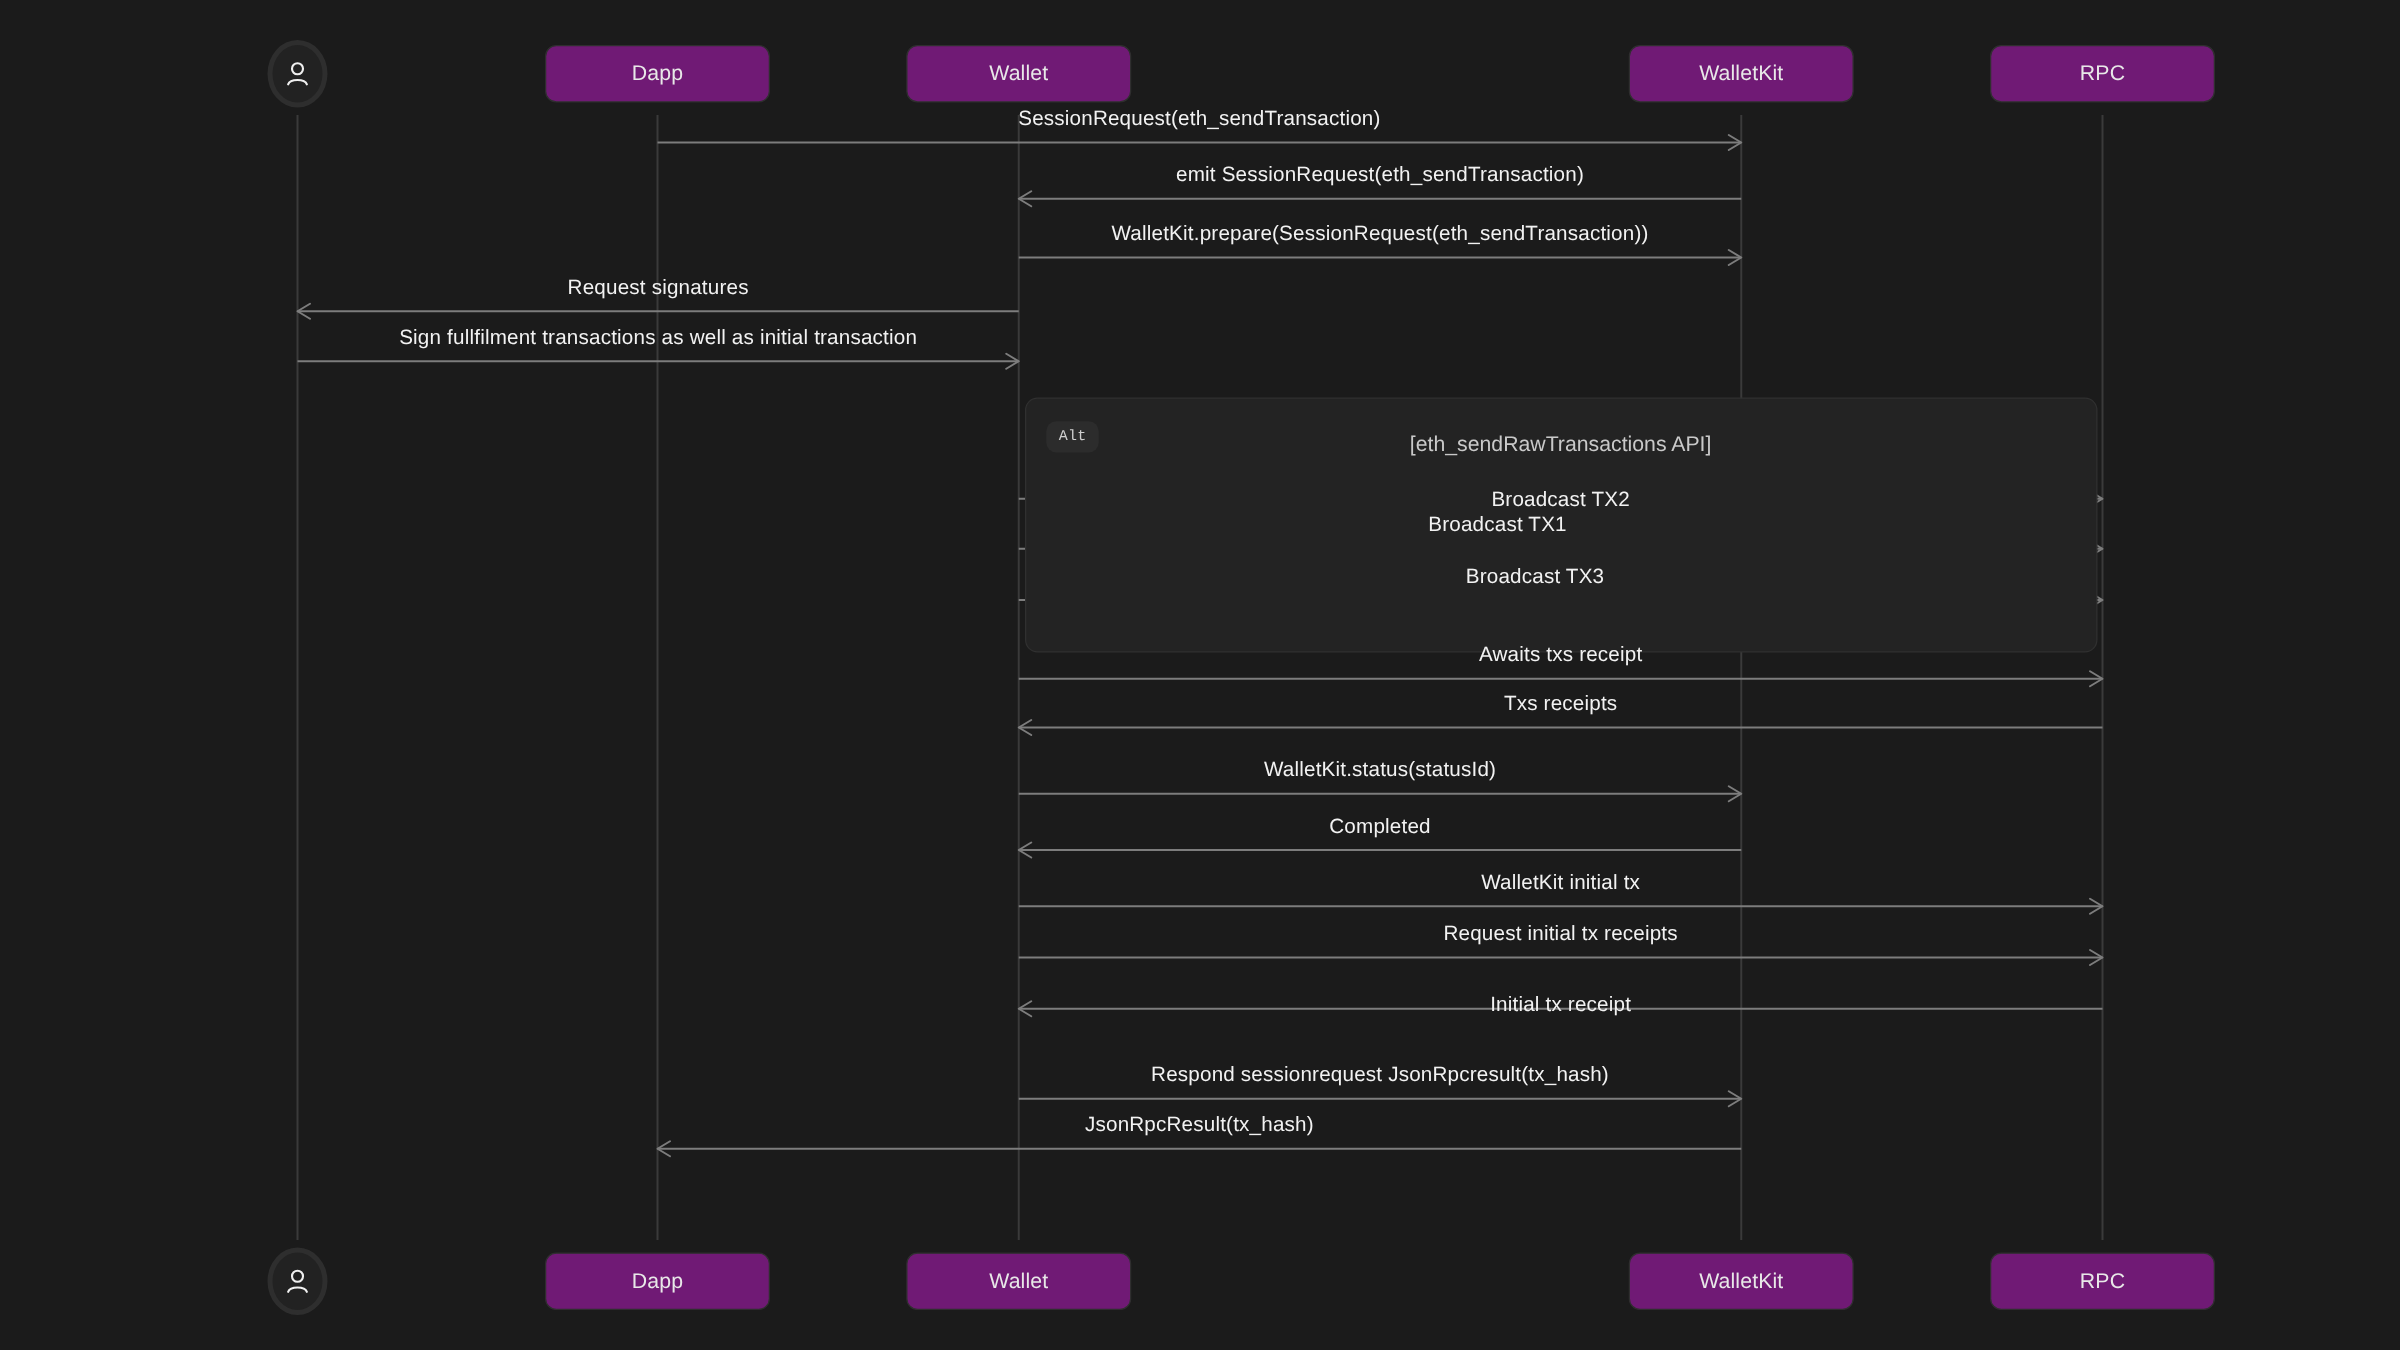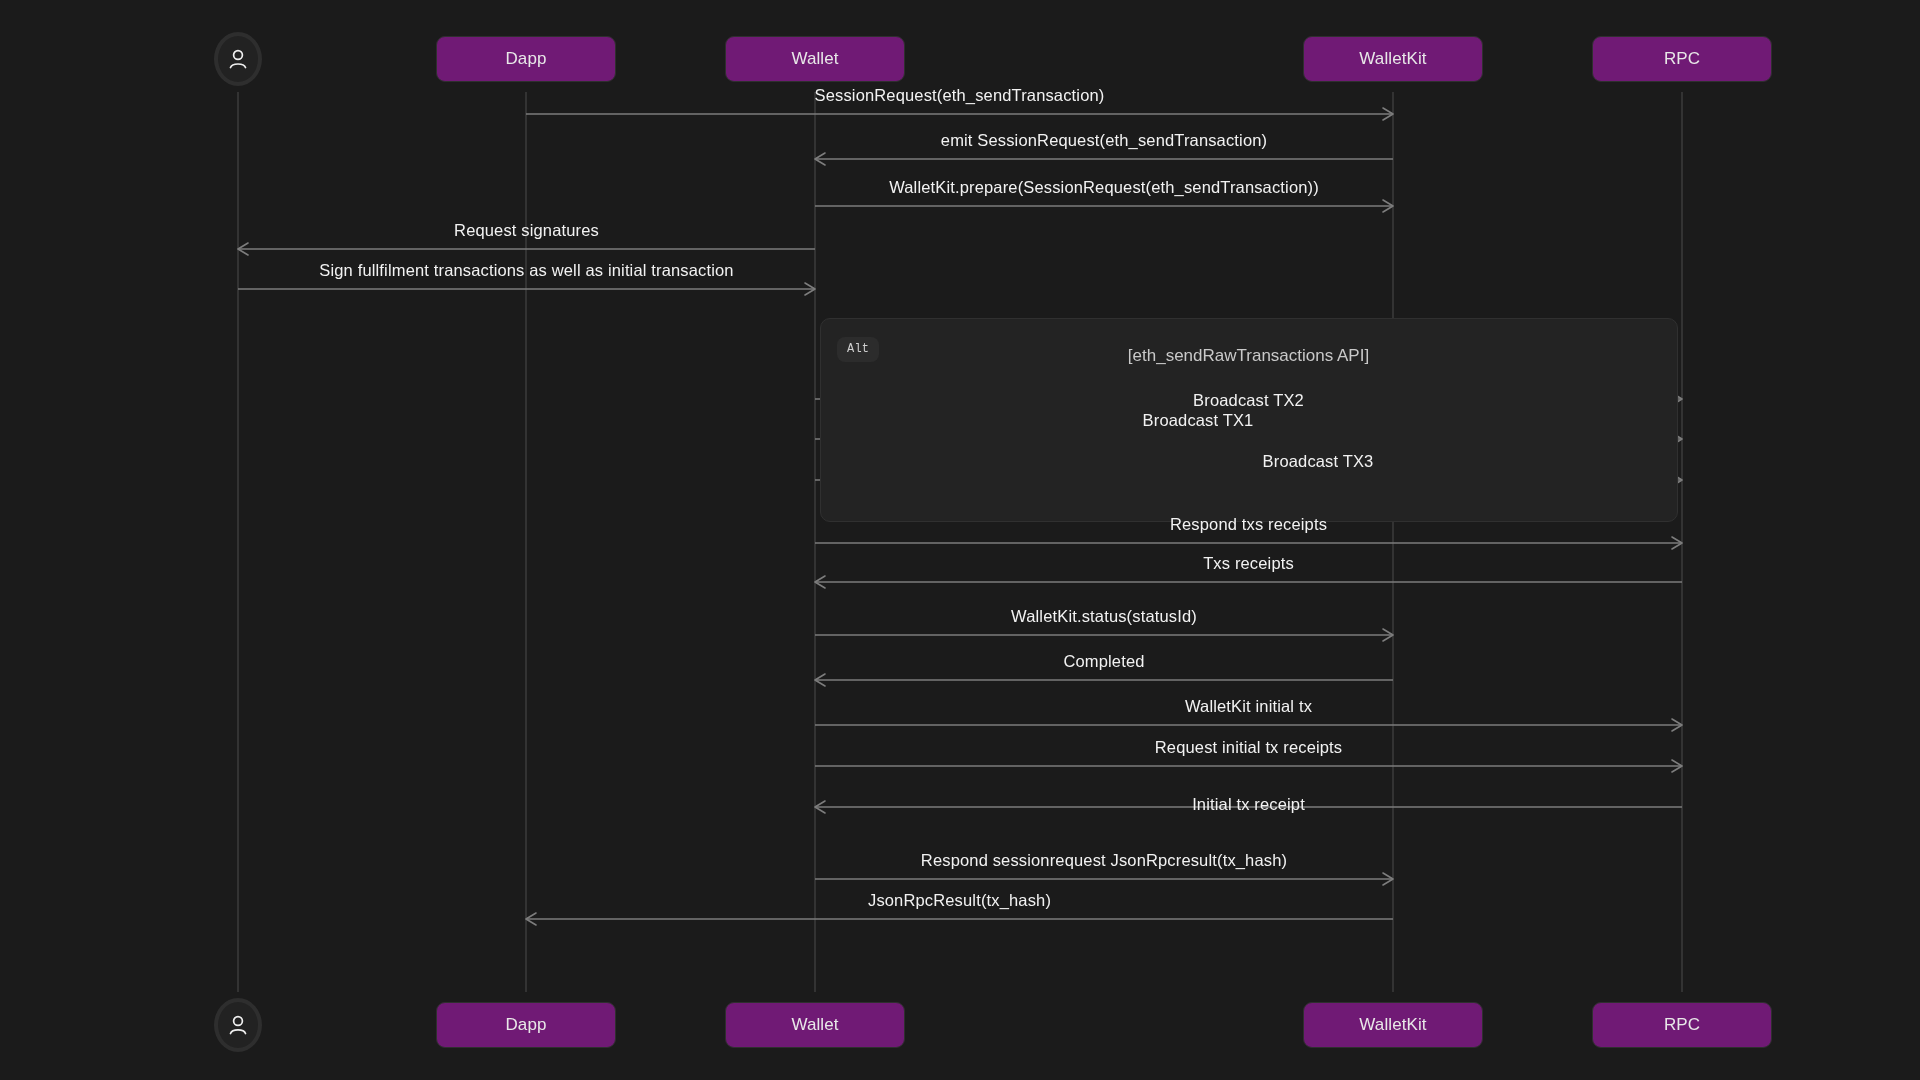--- a/index.html
+++ b/index.html
@@ -167,22 +167,22 @@
       <div class="alt-box" style="left: 820px; top: 318px; width: 858px; height: 204px;"></div>
       <div class="alt-tag" style="left: 837px; top: 337px;">Alt</div>
       <div class="alt-cond" style="left: 1248.5px; top: 346px;">[eth_sendRawTransactions API]</div>
       <div class="msg-label" style="left: 959.5px; top: 86px;">SessionRequest(eth_sendTransaction)</div>
       <div class="msg-label" style="left: 1104px; top: 131px;">emit SessionRequest(eth_sendTransaction)</div>
       <div class="msg-label" style="left: 1104px; top: 178px;">WalletKit.prepare(SessionRequest(eth_sendTransaction))</div>
       <div class="msg-label" style="left: 526.5px; top: 221px;">Request signatures</div>
       <div class="msg-label" style="left: 526.5px; top: 261px;">Sign fullfilment transactions as well as initial transaction</div>
       <div class="msg-label" style="left: 1198px; top: 371px; margin-top: 40px;">Broadcast TX1</div>
       <div class="msg-label" style="left: 1248.5px; top: 391px;">Broadcast TX2</div>
-      <div class="msg-label" style="left: 1318px; top: 452px;">Broadcast TX3</div>
-      <div class="msg-label" style="left: 1248.5px; top: 515px;">Respond txs receipts</div>
+      <div class="msg-label" style="left: 1228px; top: 452px;">Broadcast TX3</div>
+      <div class="msg-label" style="left: 1248.5px; top: 515px;">Awaits txs receipt</div>
       <div class="msg-label" style="left: 1248.5px; top: 554px;">Txs receipts</div>
       <div class="msg-label" style="left: 1104px; top: 607px;">WalletKit.status(statusId)</div>
       <div class="msg-label" style="left: 1104px; top: 652px;">Completed</div>
       <div class="msg-label" style="left: 1248.5px; top: 697px;">WalletKit initial tx</div>
       <div class="msg-label" style="left: 1248.5px; top: 738px;">Request initial tx receipts</div>
       <div class="msg-label" style="left: 1248.5px; top: 779px; margin-top: 16px;">Initial tx receipt</div>
       <div class="msg-label" style="left: 1104px; top: 851px;">Respond sessionrequest JsonRpcresult(tx_hash)</div>
       <div class="msg-label" style="left: 959.5px; top: 891px;">JsonRpcResult(tx_hash)</div>
       <div class="actor-icon" style="left: 214px; top: 32px; width: 48px; height: 54px;">
         <svg width="26" height="26" viewBox="0 0 26 26">

